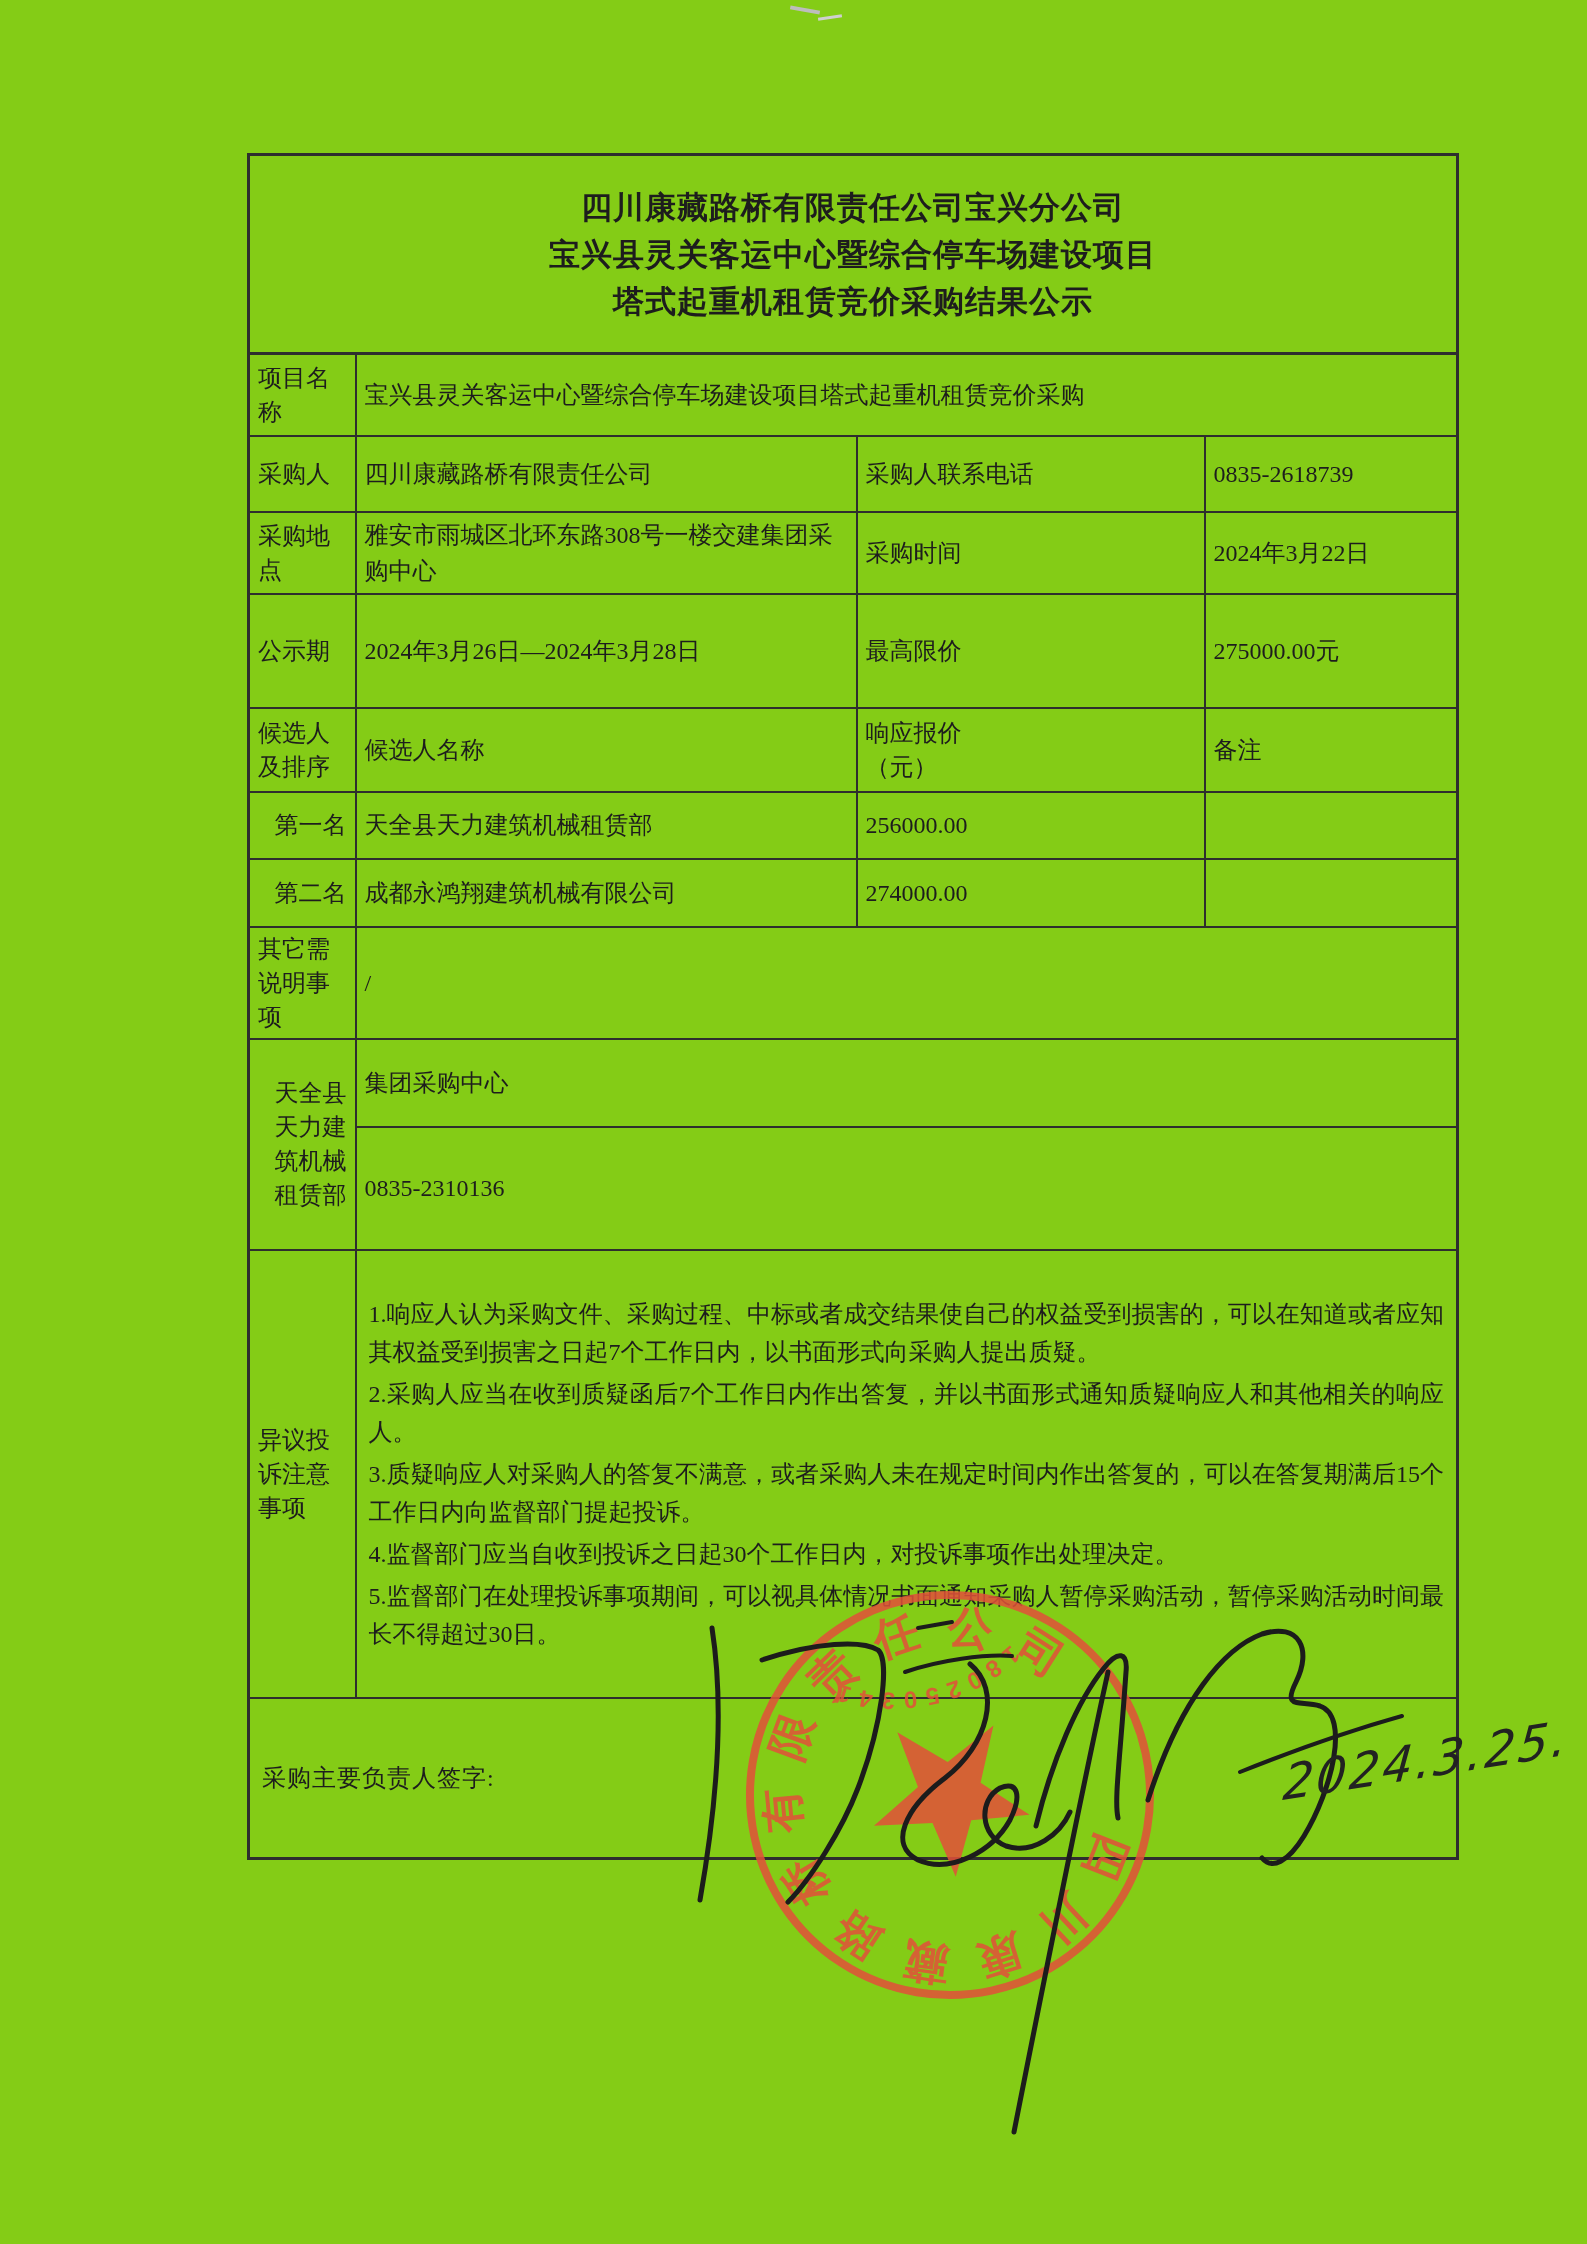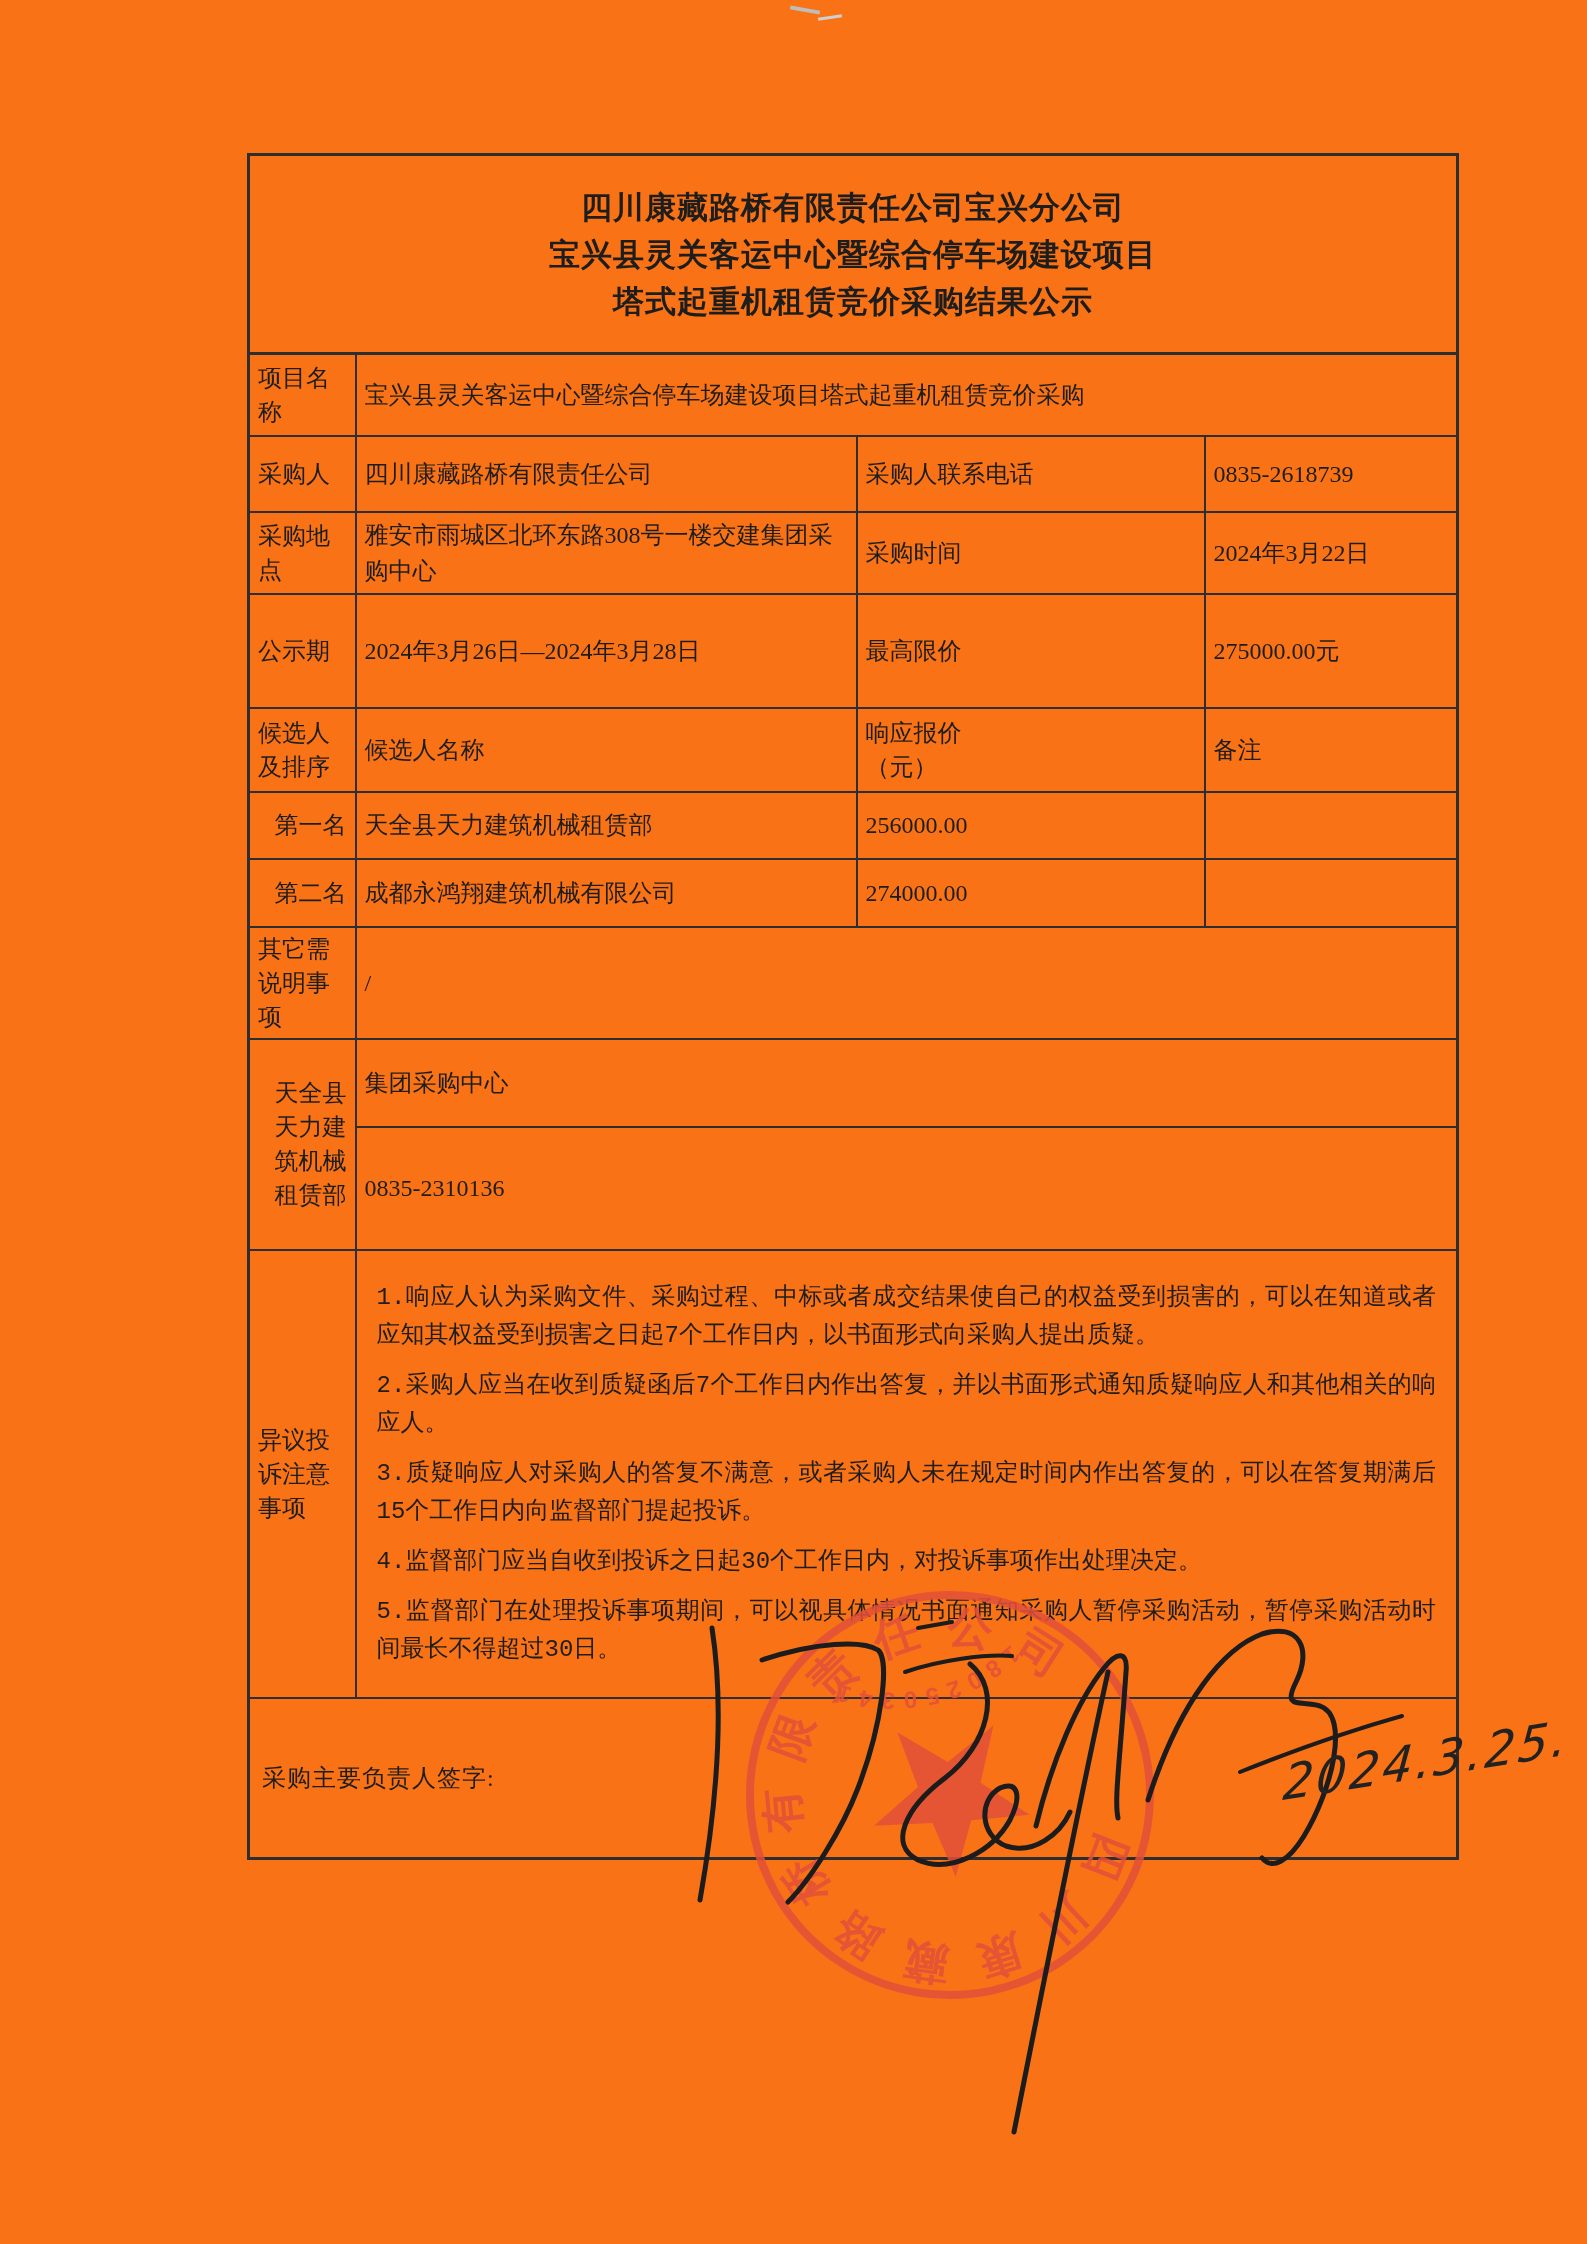--- a/index.html
+++ b/index.html
@@ -1,18 +1,18 @@
 <!DOCTYPE html>
 <html><head>
 <meta charset="utf-8">
 <style>
   html,body { margin:0; padding:0; background:#e8e8e8; }
   .page {
     position:relative; width:1587px; height:2244px;
-    background:#f97316; overflow:hidden;
+    background:#84cc16; overflow:hidden;
     font-family:"Liberation Serif", serif; color:#1d1d1d;
   }
   .scan-mark { position:absolute; background:none; }
   .doc-table {
     position:absolute; left:247px; top:153px; width:1209px;
     border-collapse:collapse; table-layout:fixed;
     border:3px solid #2e2e2e;
   }
   .doc-table td {
     border:2px solid #2e2e2e; vertical-align:middle;
@@ -20,21 +20,21 @@
     overflow:hidden;
   }
   .title-cell { text-align:center; }
   .title-line {
     font-family:"Liberation Sans", sans-serif; font-weight:bold;
     font-size:31px; line-height:47px; letter-spacing:1px; text-align:center;
   }
   .lab { padding:4px 5px; line-height:33px; }
   .lab-center { text-align:right; }
   .center { }
-  .notice-cell p { margin:12px; text-align:justify; line-height:38px; font-size:24px;font-family:Liberation Mono, monospace; }
+  .notice-cell p { margin:4px; text-align:justify; line-height:38px; font-size:24px; }
   .notice-cell { padding:10px 10px; }
   .sig-cell { position:relative; font-size:26px; }
   .sig-label { display:inline-block; padding-left:4px; letter-spacing:1px;text-align:right; }
   .overlay {
     position:absolute; left:0; top:0; width:1587px; height:2244px;
     pointer-events:none;
   }
   .seal-text { font-family:"Liberation Sans", sans-serif; font-weight:bold; }
   .hand { font-family:"DejaVu Sans", sans-serif; font-style:italic; }
 </style>

